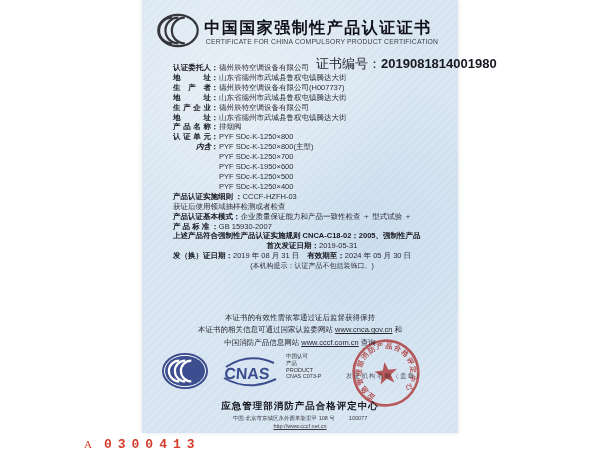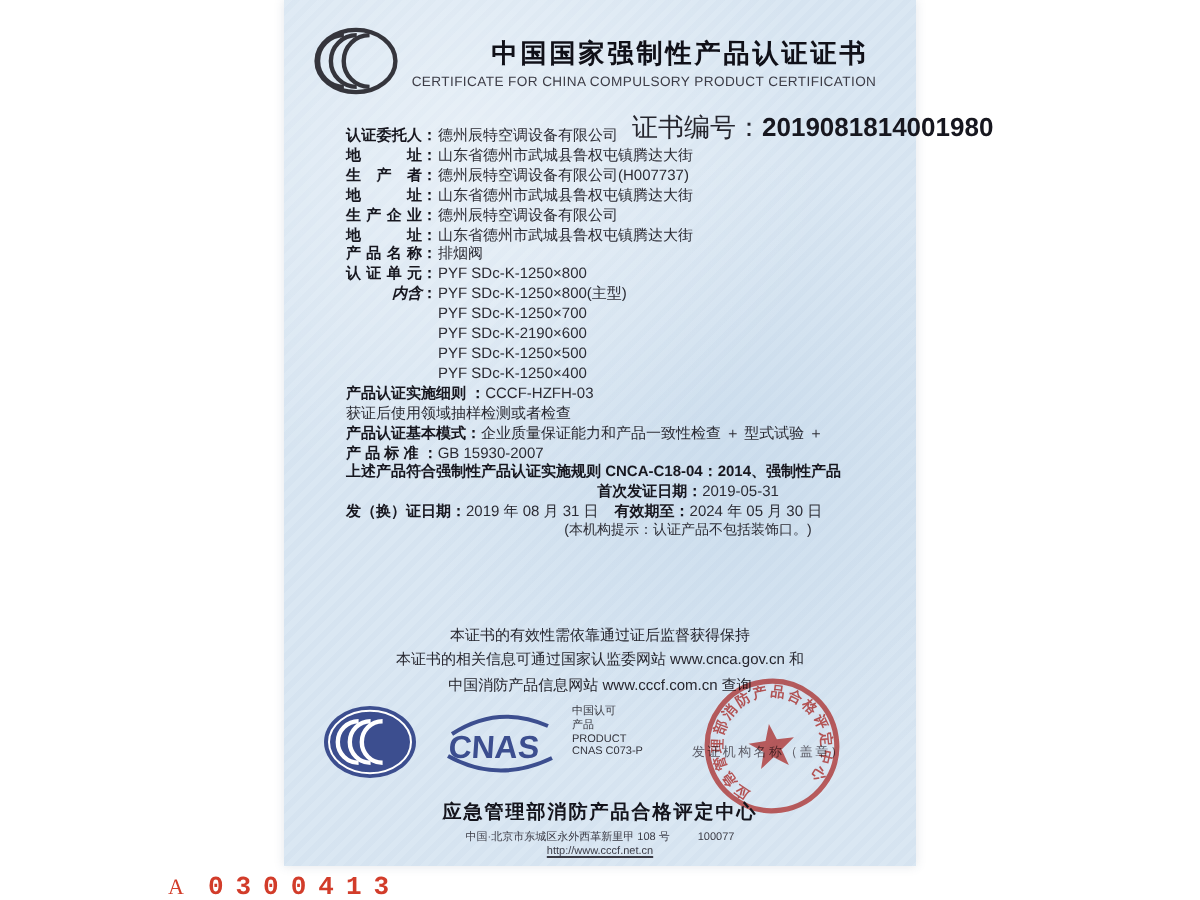--- a/index.html
+++ b/index.html
@@ -8,35 +8,35 @@
   .paper{position:absolute;left:142px;top:0;width:316px;height:433px;
     background:
       radial-gradient(circle at 30% 18%, rgba(255,255,255,.40), transparent 42%),
       radial-gradient(circle at 72% 55%, rgba(170,198,224,.28), transparent 48%),
       repeating-linear-gradient(135deg, rgba(255,255,255,.04) 0 3px, rgba(140,170,200,.04) 3px 6px),
       #d9e6f2;
     box-shadow:0 0 5px rgba(60,80,110,.15);
     color:#2b2b33;}
   .abs{position:absolute;}
   .b{font-weight:bold;color:#17171f;}
-  .title{left:68px;top:18px;width:260px;text-align:center;font-size:13px;font-weight:bold;
+  .title{left:46px;top:18px;width:260px;text-align:center;font-size:16px;font-weight:bold;
     letter-spacing:1.5px;color:#101018;white-space:nowrap;}
   .subtitle{left:40px;top:38px;width:280px;text-align:center;font-size:6.8px;color:#3c3c46;
     letter-spacing:.2px;white-space:nowrap;}
   .certno{left:174px;top:55px;font-size:13px;white-space:nowrap;color:#26262e;}
   .body{left:31px;top:63px;width:285px;font-size:7.5px;line-height:9.9px;}
   .frow{white-space:nowrap;}
   .flbl{display:inline-block;width:38px;text-align:justify;text-align-last:justify;font-weight:bold;color:#17171f;vertical-align:top;}
   .flbl.ralign{text-align-last:right;font-style:italic;}
   .fcolon{display:inline-block;width:8px;font-weight:bold;color:#17171f;}
   .mrow{padding-left:46px;white-space:nowrap;}
-  .rowc{margin-left:-31px;width:340px;text-align:center;white-space:nowrap;padding-left:32px;}
+  .rowc{margin-left:-31px;width:340px;text-align:center;white-space:nowrap;}
   .note{font-size:7px;}
   .validity{left:0;top:312px;width:316px;text-align:center;font-size:7.5px;line-height:12.4px;color:#26262e;}
-  .uline{text-underline-offset:1px;}
+  .uline{text-decoration:underline;text-underline-offset:1px;}
   .ccc-top{left:14px;top:12px;}
   .ccc-bottom{left:19px;top:352px;}
   .cnas{left:79px;top:350px;}
   .cnas-info{left:144px;top:353px;font-size:5.5px;line-height:6.8px;color:#33333b;white-space:nowrap;}
   .seal-hint{left:204px;top:372px;font-size:6.5px;letter-spacing:1.2px;color:#5a5a64;white-space:nowrap;}
   .stamp{left:207px;top:336px;width:74px;height:74px;mix-blend-mode:multiply;opacity:.92;transform:rotate(-8deg);}
   .footer-org{left:0;top:400px;width:316px;text-align:center;font-size:9.5px;font-weight:bold;
     letter-spacing:1px;color:#14141c;white-space:nowrap;}
   .footer-addr{left:0;top:415px;width:316px;text-align:center;font-size:5.5px;color:#3a3a44;white-space:nowrap;}
   .footer-addr .gap{display:inline-block;width:14px;}
@@ -69,29 +69,29 @@
       <div class="frow"><span class="flbl">地址</span><span class="fcolon">：</span><span>山东省德州市武城县鲁权屯镇腾达大街</span></div>
       <div class="frow"><span class="flbl">生产者</span><span class="fcolon">：</span><span>德州辰特空调设备有限公司(H007737)</span></div>
       <div class="frow"><span class="flbl">地址</span><span class="fcolon">：</span><span>山东省德州市武城县鲁权屯镇腾达大街</span></div>
       <div class="frow"><span class="flbl">生产企业</span><span class="fcolon">：</span><span>德州辰特空调设备有限公司</span></div>
       <div class="frow"><span class="flbl">地址</span><span class="fcolon">：</span><span>山东省德州市武城县鲁权屯镇腾达大街</span></div>
       <div class="frow"><span class="flbl">产品名称</span><span class="fcolon">：</span><span>排烟阀</span></div>
       <div class="frow"><span class="flbl">认证单元</span><span class="fcolon">：</span><span>PYF SDc-K-1250×800</span></div>
       <div class="frow"><span class="flbl ralign">内含</span><span class="fcolon">：</span><span>PYF SDc-K-1250×800(主型)</span></div>
 
       <div class="mrow">PYF SDc-K-1250×700</div>
-      <div class="mrow">PYF SDc-K-2190×600</div>
+      <div class="mrow">PYF SDc-K-1950×600</div>
       <div class="mrow">PYF SDc-K-1250×500</div>
       <div class="mrow">PYF SDc-K-1250×400</div>
 
       <div class="frow"><span class="b">产品认证实施细则 ：</span><span>CCCF-HZFH-03</span></div>
       <div class="frow">获证后使用领域抽样检测或者检查</div>
       <div class="frow"><span class="b">产品认证基本模式：</span><span>企业质量保证能力和产品一致性检查 ＋ 型式试验 ＋</span></div>
       <div class="frow"><span class="b">产 品 标 准 ：</span><span>GB 15930-2007</span></div>
-      <div class="frow b">上述产品符合强制性产品认证实施规则 CNCA-C18-04：2014、强制性产品</div>
+      <div class="frow b">上述产品符合强制性产品认证实施规则 CNCA-C18-02：2005、强制性产品</div>
 
       <div class="rowc"><span class="b">首次发证日期：</span><span>2019-05-31</span></div>
       <div class="frow"><span class="b">发（换）证日期：</span><span>2019 年 08 月 31 日</span><span style="display:inline-block;width:8px;"></span><span class="b">有效期至：</span><span>2024 年 05 月 30 日</span></div>
       <div class="rowc note">(本机构提示：认证产品不包括装饰口。)</div>
     </div>
 
     <div class="abs validity">
       <div>本证书的有效性需依靠通过证后监督获得保持</div>
       <div><span>本证书的相关信息可通过国家认监委网站 </span><span class="uline">www.cnca.gov.cn</span><span> 和</span></div>
       <div><span>中国消防产品信息网站 </span><span class="uline">www.cccf.com.cn</span><span> 查询</span></div>

